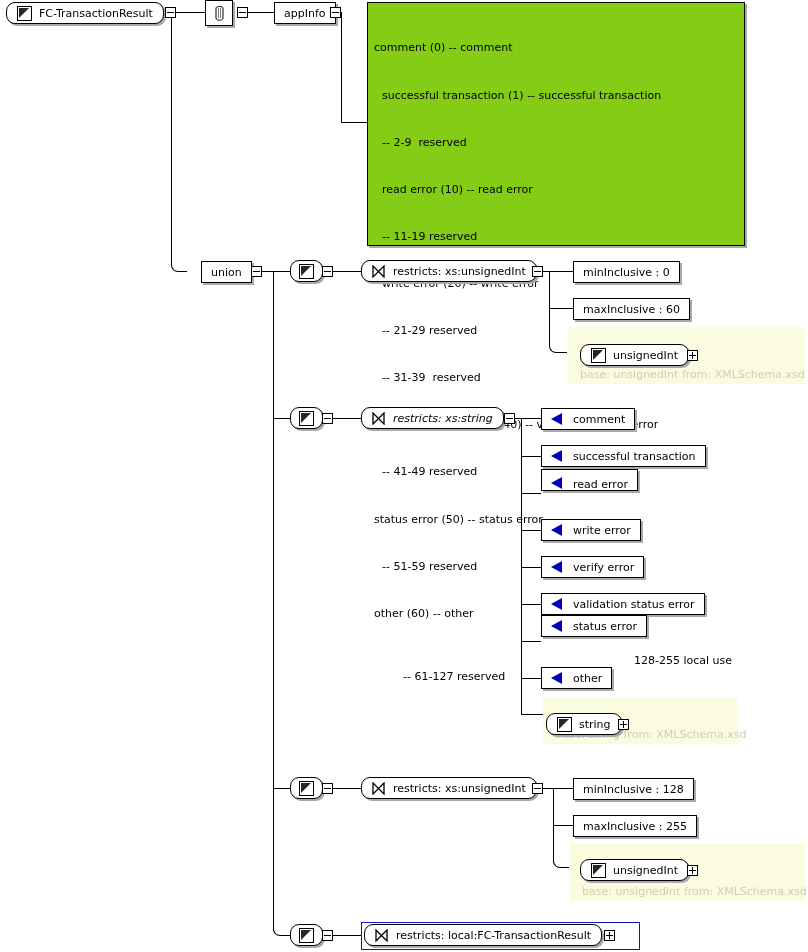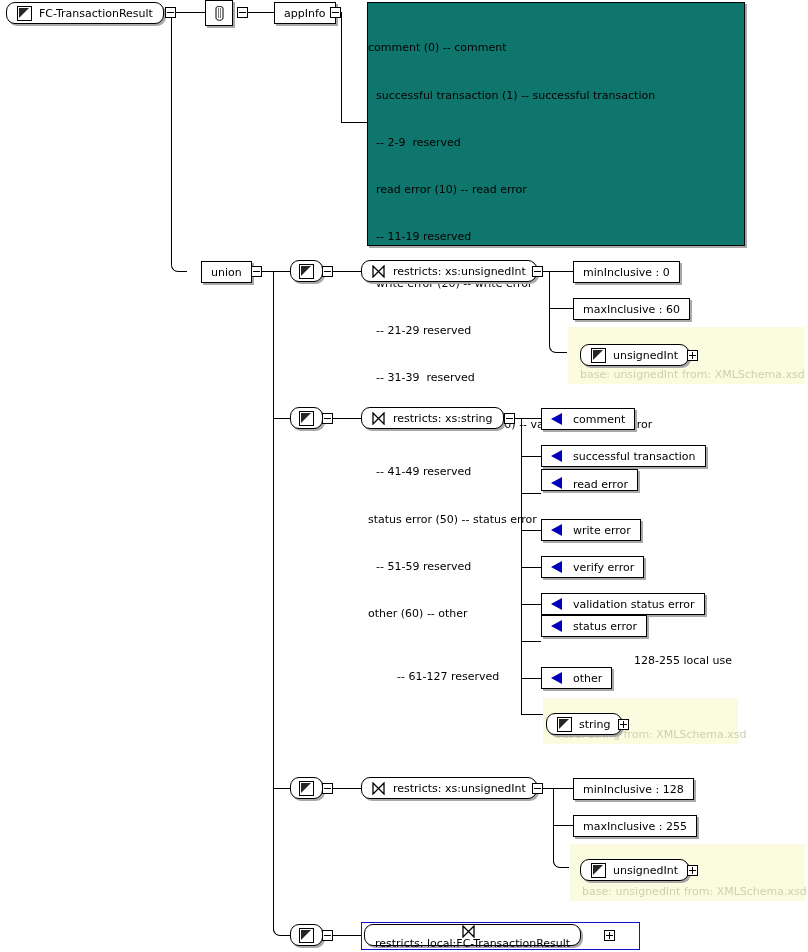--- a/index.html
+++ b/index.html
@@ -153,24 +153,24 @@
     border-left: 1px solid #000000;
     border-bottom: 1px solid #000000;
     border-bottom-left-radius: 7px;
     box-sizing: border-box;
   }
 
   
   .doc-box {
     position: absolute;
     border: 1px solid #000000;
-    background: #0f766e;
+    background: #84cc16;
     box-shadow: 2px 2px 0 0 #a9a9a9;
     box-sizing: border-box;
-    padding: 6px 8px 4px 0;
+    padding: 6px 8px 4px 6px;
     font-size: 11px;
     line-height: 15.7px;
     color: #000000;
     white-space: pre;
   }
   .doc-line { position: relative; }
   .doc-line.ind { padding-left: 8px; }
   .doc-line .right {
     position: absolute;
     right: 4px;
@@ -303,21 +303,21 @@
     <span>unsignedInt</span>
   </div>
   <div class="toggle plus" style="left:687px; top:350px;"></div>
 
   <div class="node oct" style="left:290px; top:407px; padding:0 8px;">
     <span class="icon ico-simpletype" style="margin-right:0;"></span>
   </div>
   <div class="toggle" style="left:322px; top:413px;"></div>
   <div class="line-h" style="left:333px; top:418px; width:28px;"></div>
 
-  <div class="node oct" style="left:361px; top:407px;">
+  <div class="node oct" style="left:361px; top:407px;font-style:italic;">
     <svg class="icon ico-restriction" viewBox="0 0 14 13">
       <path d="M1 1 L1 12 L12 1 L12 12 Z" fill="none" stroke="#000000" stroke-width="1.3"></path>
     </svg>
     <span>restricts: xs:string</span>
   </div>
   <div class="toggle" style="left:504px; top:413px;"></div>
 
   <div class="line-h" style="left:515px; top:418px; width:26px;"></div>
   <div class="line-v" style="left:521px; top:418px; height:296px;"></div>
   <div class="line-h" style="left:521px; top:456px; width:20px;"></div>
@@ -406,21 +406,21 @@
   </div>
   <div class="toggle plus" style="left:687px; top:865px;"></div>
 
   <div class="node oct" style="left:290px; top:924px; padding:0 8px;">
     <span class="icon ico-simpletype" style="margin-right:0;"></span>
   </div>
   <div class="toggle" style="left:322px; top:930px;"></div>
   <div class="line-h" style="left:333px; top:935px; width:28px;"></div>
 
   <div class="blue-wrap" style="left:361px; top:922px; width:279px; height:28px;"></div>
-  <div class="node oct" style="left:364px; top:924px;flex-direction:column;">
+  <div class="node oct" style="left:364px; top:924px;">
     <svg class="icon ico-restriction" viewBox="0 0 14 13">
       <path d="M1 1 L1 12 L12 1 L12 12 Z" fill="none" stroke="#000000" stroke-width="1.3"></path>
     </svg>
     <span>restricts: local:FC-TransactionResult</span>
   </div>
   <div class="toggle plus" style="left:604px; top:930px;"></div>
 
 </div>
 
 </body></html>

